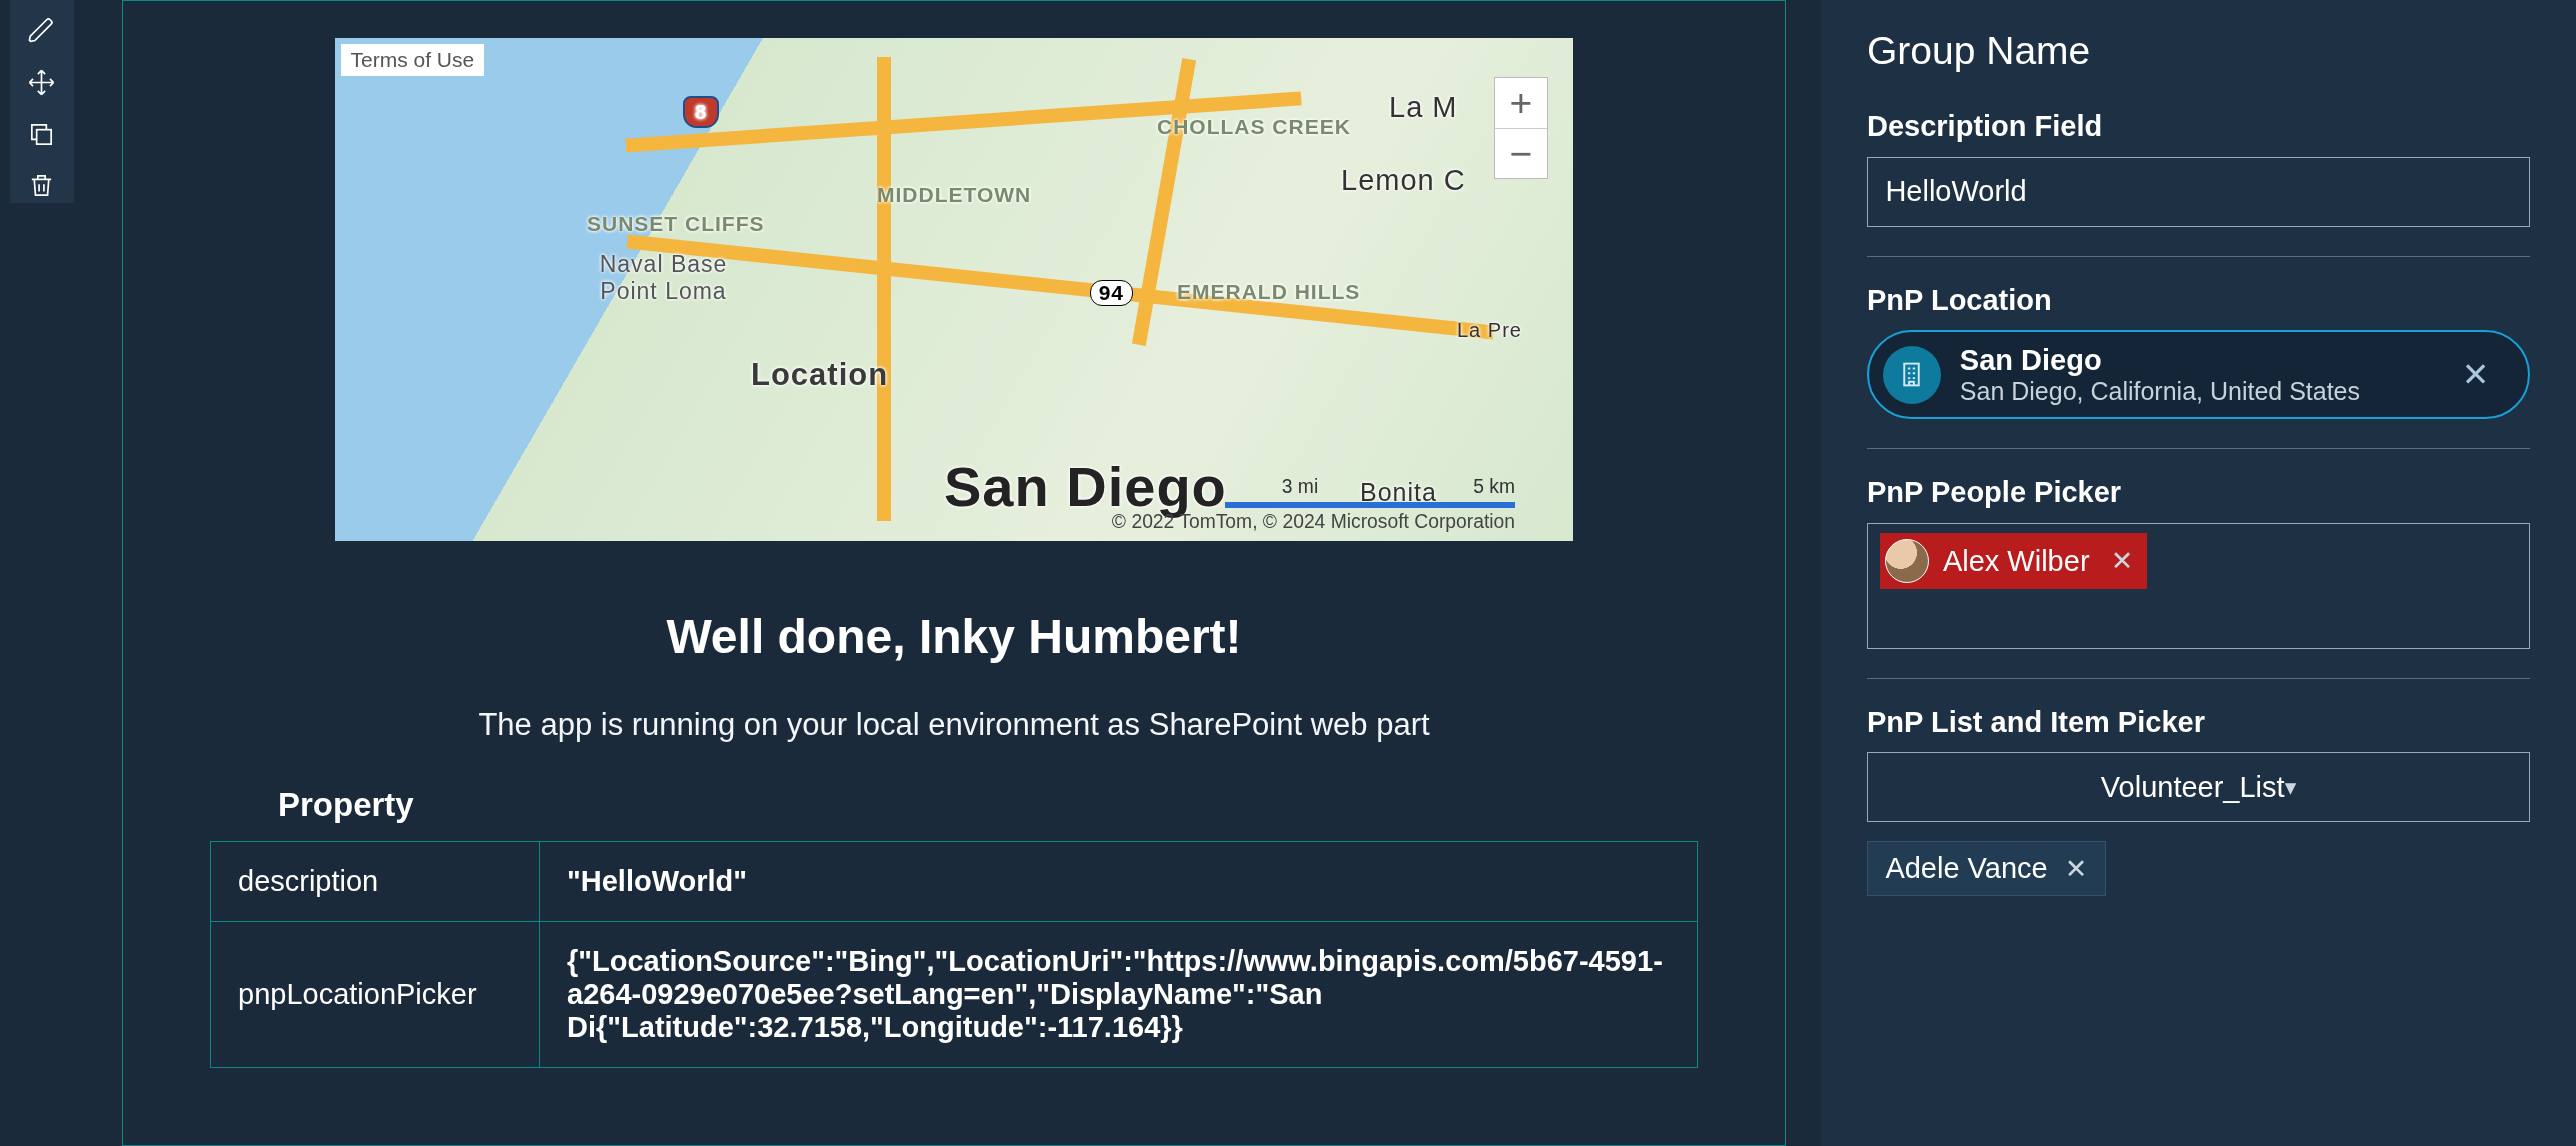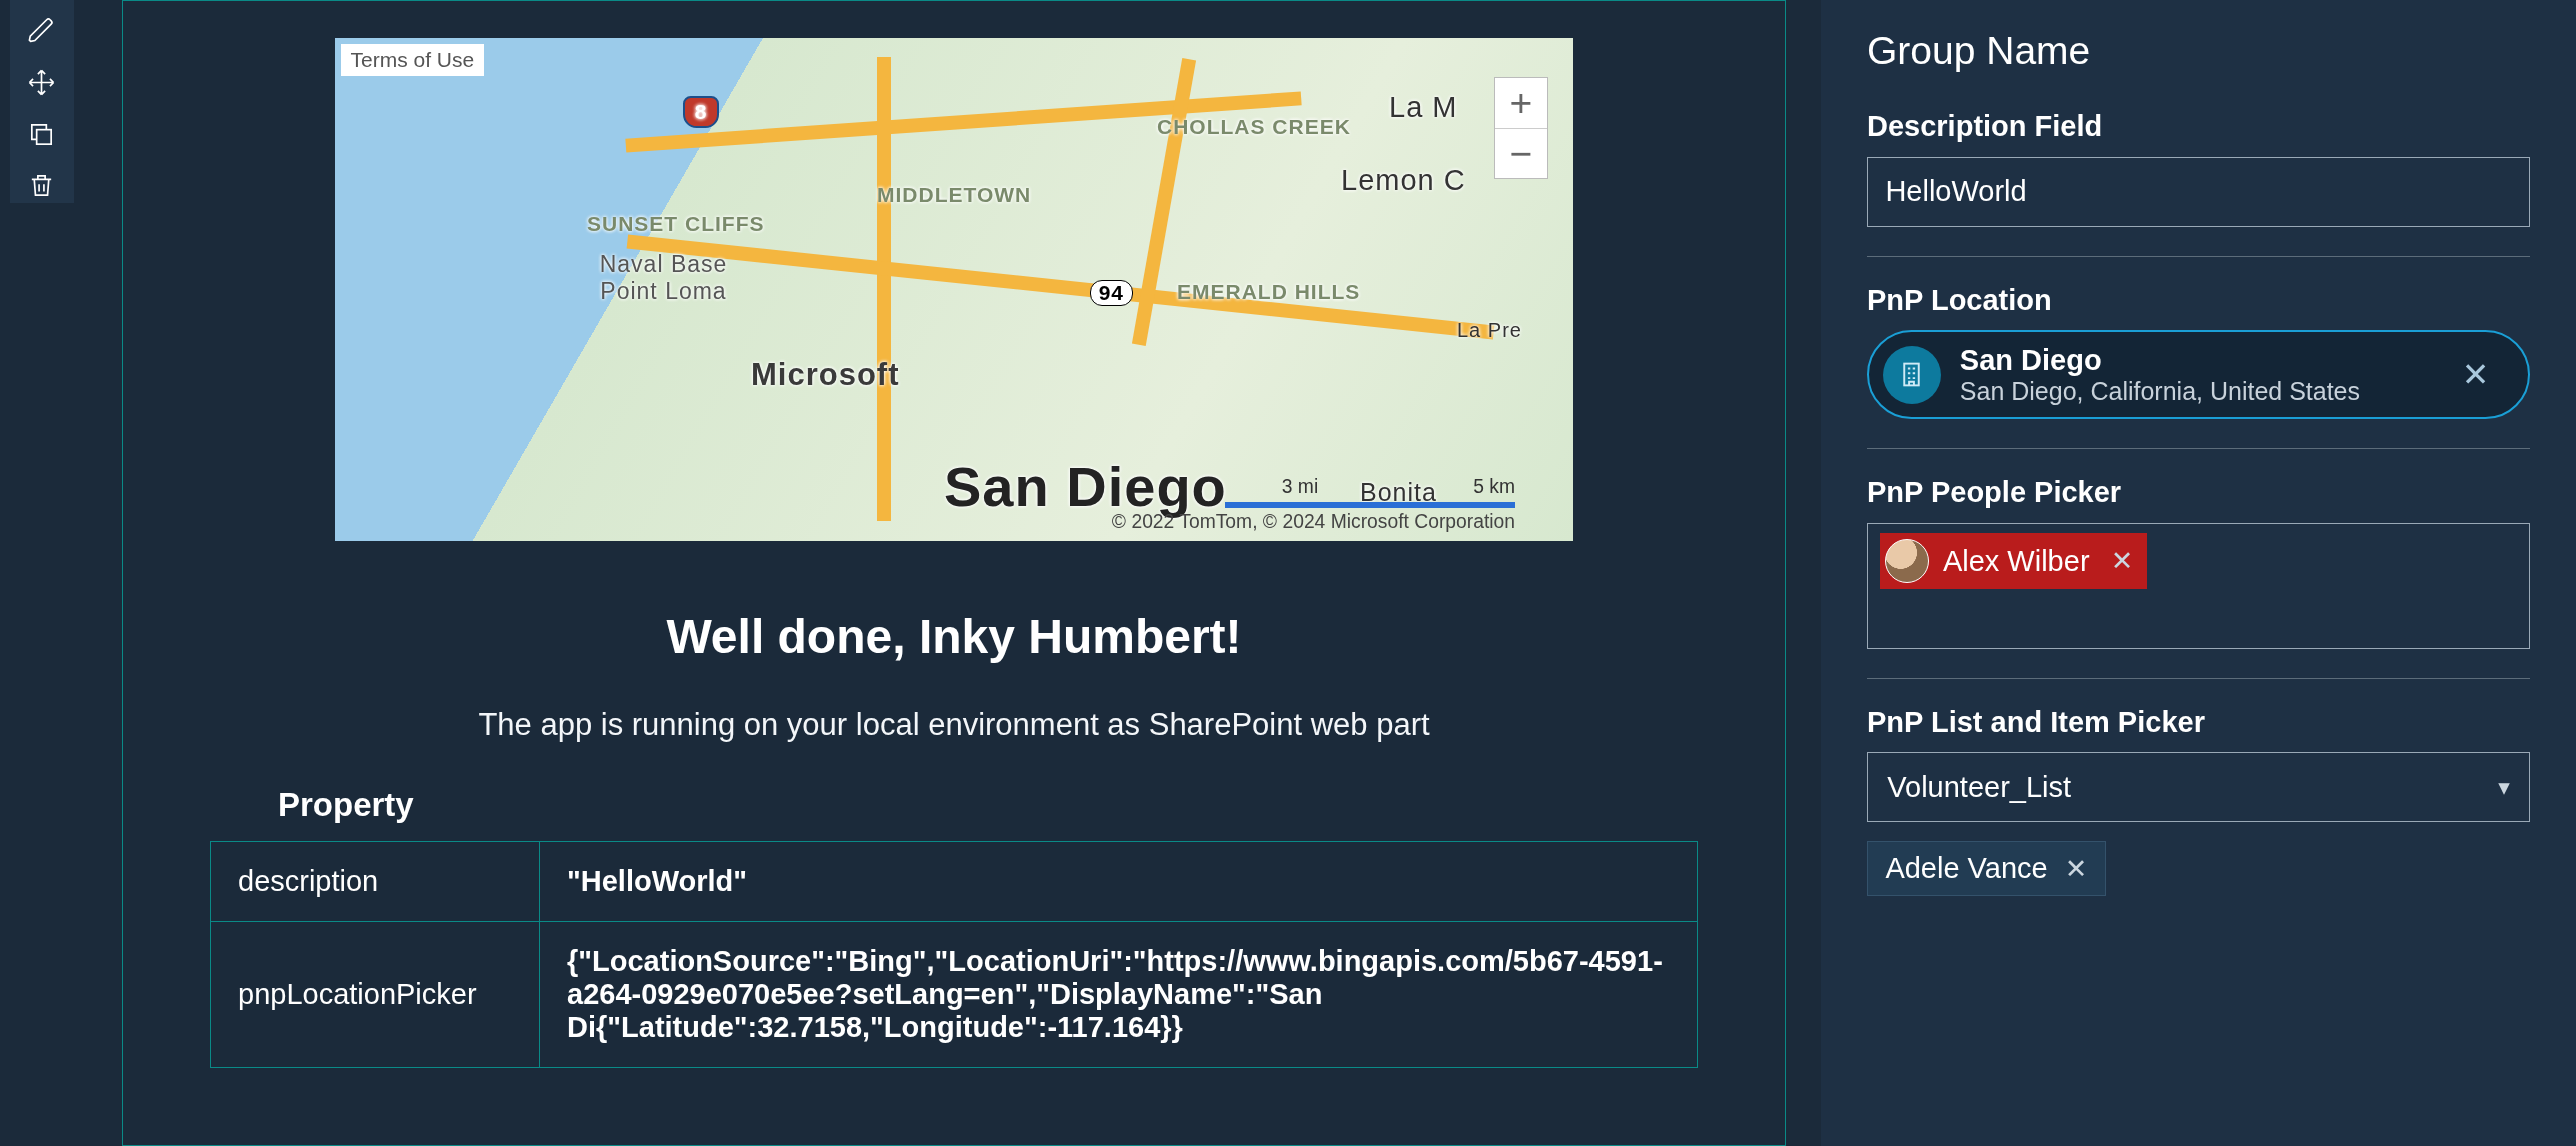--- a/index.html
+++ b/index.html
@@ -190,21 +190,21 @@
   .avatar {
     width: 44px; height: 44px; border-radius:50%;
     background: radial-gradient(circle at 35% 30%, #e9c9a8 0 40%, #8b6a4c 41% 100%);
     border: 1.9px solid #fff;
   }
   .person-chip .x { font-size: 27px; color:#cbd6df; cursor:pointer; padding-left:7.7px; }
 
   
   .dropdown {
     width:100%; height:70px; border:1.9px solid #9aa9b7;
-    display:flex; align-items:center; justify-content:space-between;
+    display:flex; align-items:center; justify-content:center;
     padding: 0 19.3px; font-size:29px; cursor:pointer;
     margin-bottom: 19.3px;
   }
   .dropdown .chev { font-size:23px; color:#cbd6df; }
 
   .tag-chip {
     display:inline-flex; align-items:center; gap:17px;
     background:#223c53; padding:9.7px 17.4px;
     font-size:29px; border:1px solid #34526b;
   }
@@ -253,21 +253,21 @@
         </div>
 
         <div class="city-label" style="left:348px;top:58px;">
           <span style="display:inline-block;background:#c0392b;color:#fff;border:2.9px solid #1c4f8b;border-radius:7.7px 7.7px 13.5px 13.5px;padding:1.9px 9.7px;font-size:21px;">8</span>
         </div>
         <div class="city-label" style="left:755px;top:242px;">
           <span style="display:inline-block;background:#fff;color:#000;border:1.9px solid #000;border-radius:12px;padding:0 7.7px;font-size:21px;">94</span>
         </div>
 
         <div class="city-label" style="left:609px;top:416px;font-size:56px;color:#232323;">San Diego</div>
-        <div class="city-label" style="left:416px;top:319px;font-size:31px;color:#3a3a3a;">Microsoft</div>
+        <div class="city-label" style="left:416px;top:319px;font-size:31px;color:#3a3a3a;">Location</div>
         <div class="city-label" style="left:252px;top:174px;font-size:21px;color:#7a8a6b;">SUNSET CLIFFS</div>
         <div class="city-label" style="left:261px;top:213px;font-size:23px;color:#555;text-align:center;width:135px;font-weight:400;">Naval Base Point Loma</div>
         <div class="city-label" style="left:542px;top:145px;font-size:21px;color:#7a8a6b;">MIDDLETOWN</div>
         <div class="city-label" style="left:822px;top:77px;font-size:21px;color:#7a8a6b;">CHOLLAS CREEK</div>
         <div class="city-label" style="left:842px;top:242px;font-size:21px;color:#7a8a6b;">EMERALD HILLS</div>
         <div class="city-label" style="left:1006px;top:126px;font-size:29px;color:#333;font-weight:400;">Lemon C</div>
         <div class="city-label" style="left:1054px;top:53px;font-size:29px;color:#333;font-weight:400;">La M</div>
         <div class="city-label" style="left:1122px;top:281px;font-size:20px;color:#333;font-weight:400;">La Pre</div>
         <div class="city-label" style="left:1025px;top:440px;font-size:25px;color:#333;font-weight:400;">Bonita</div>
 

